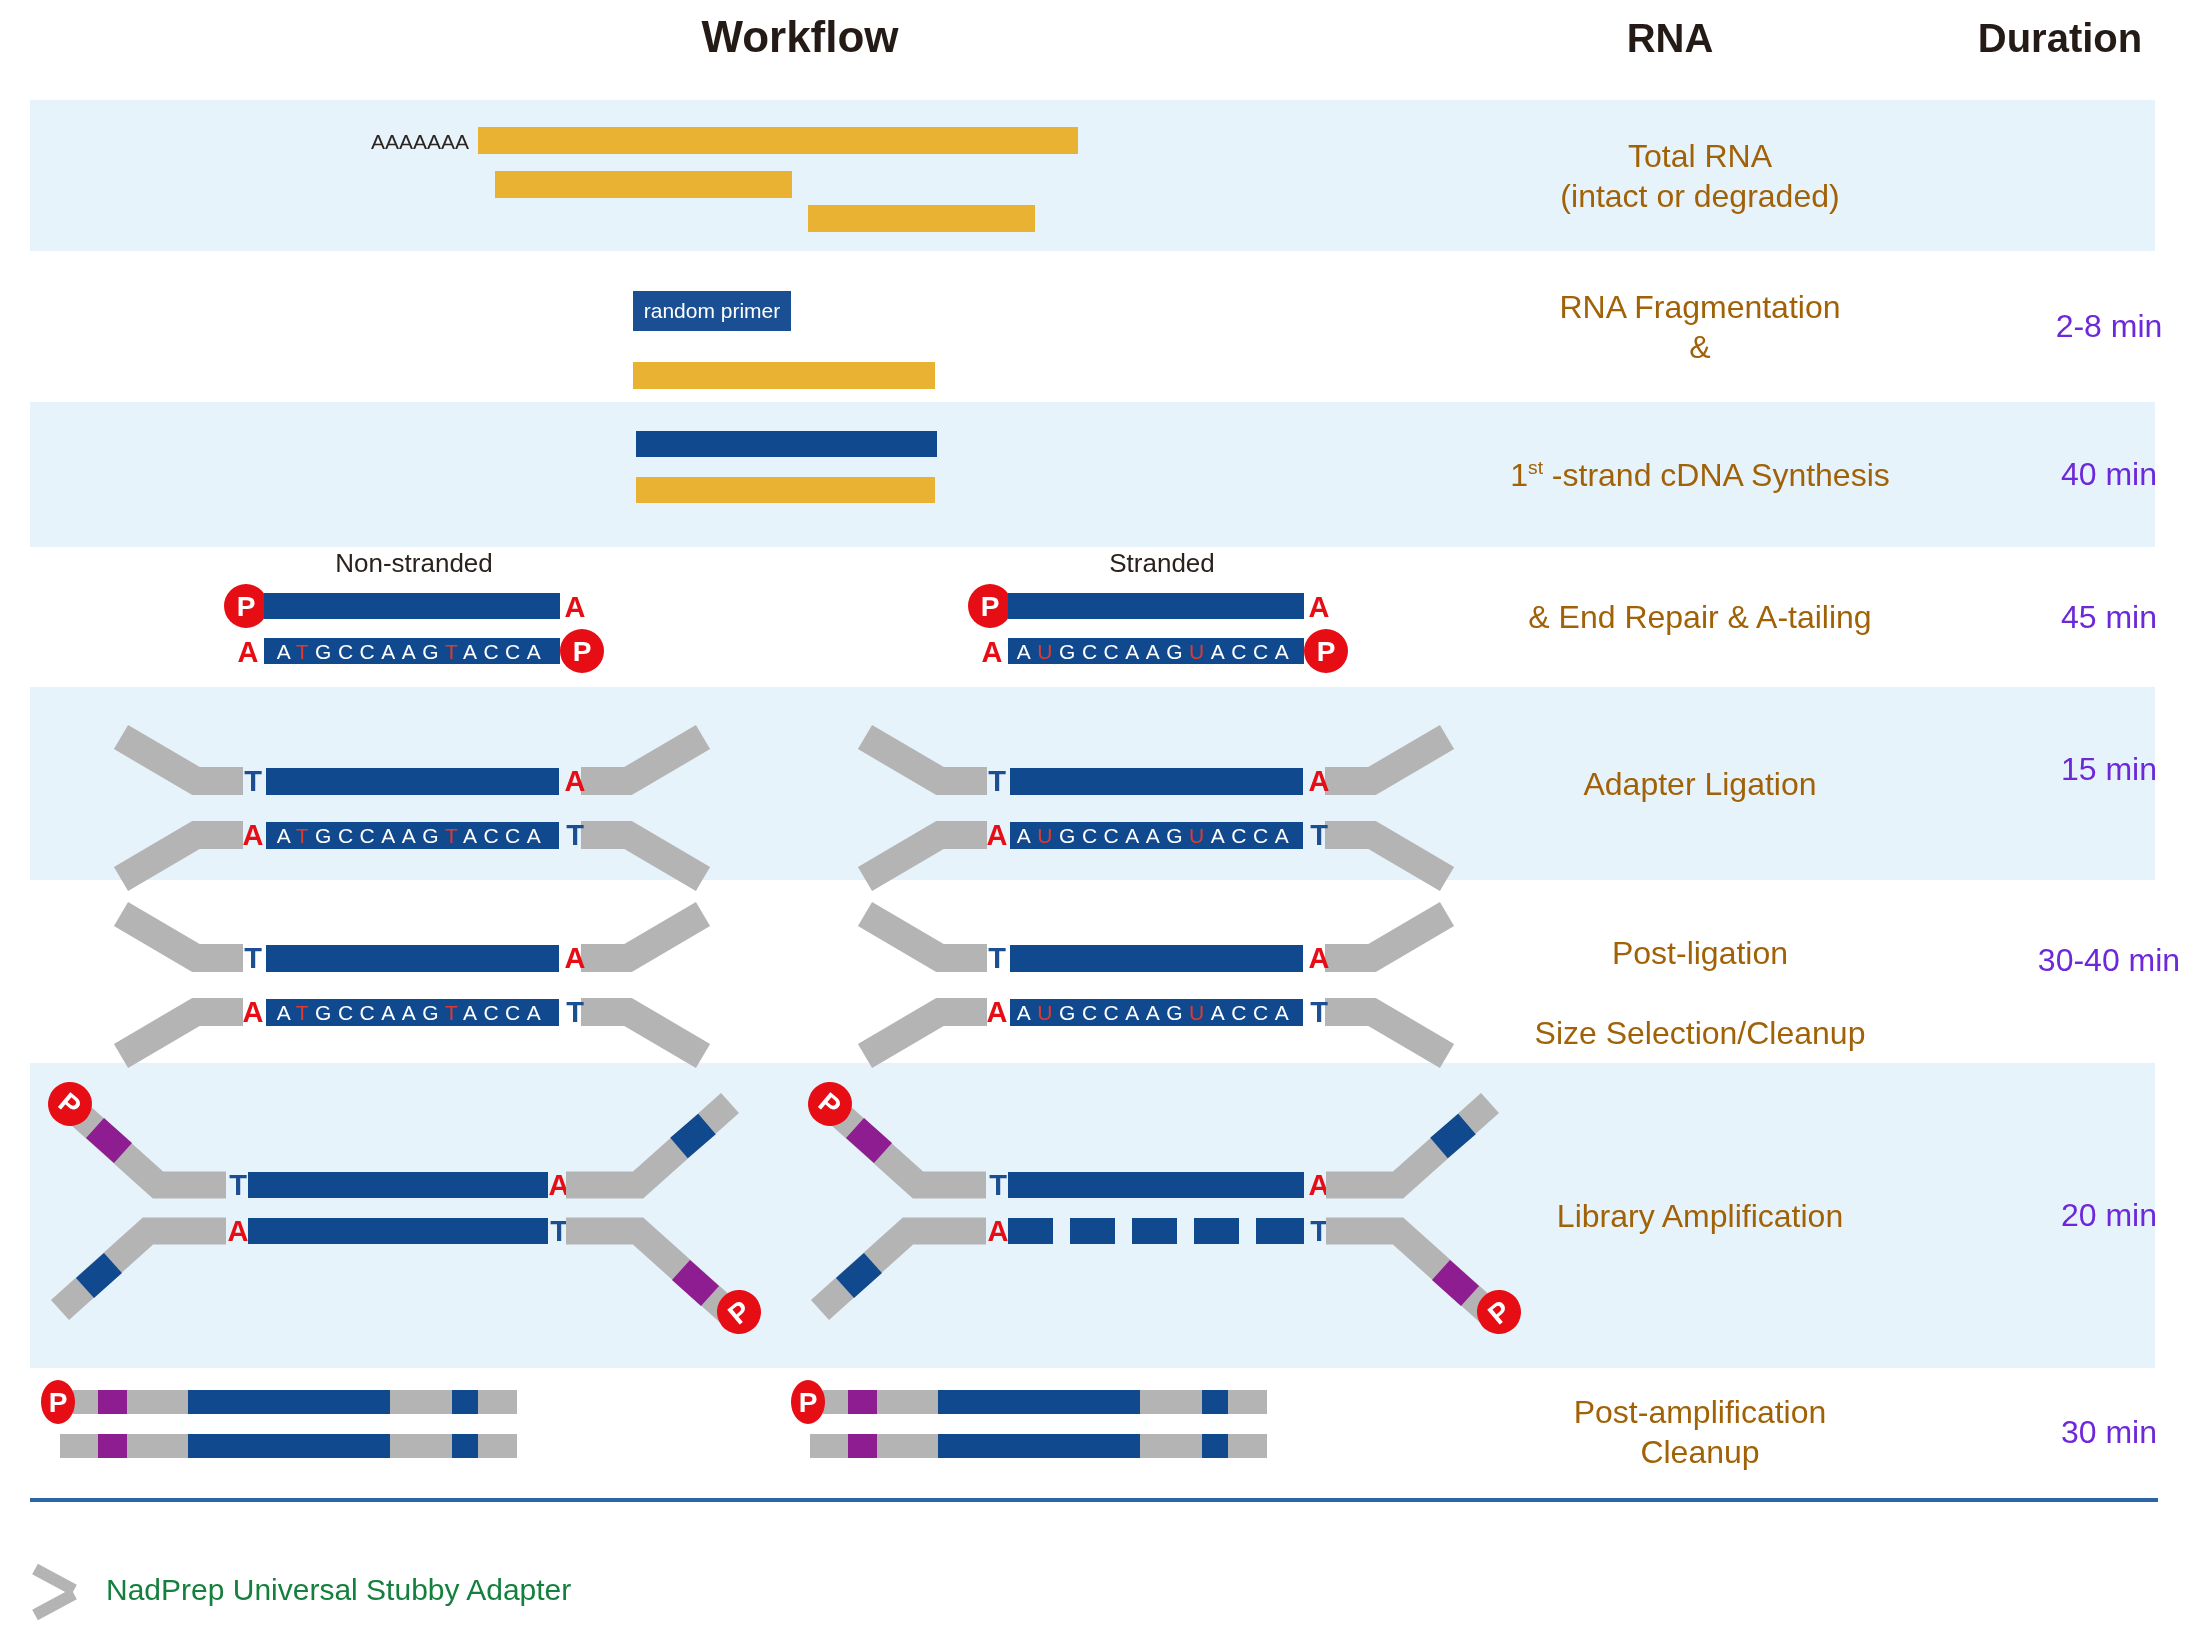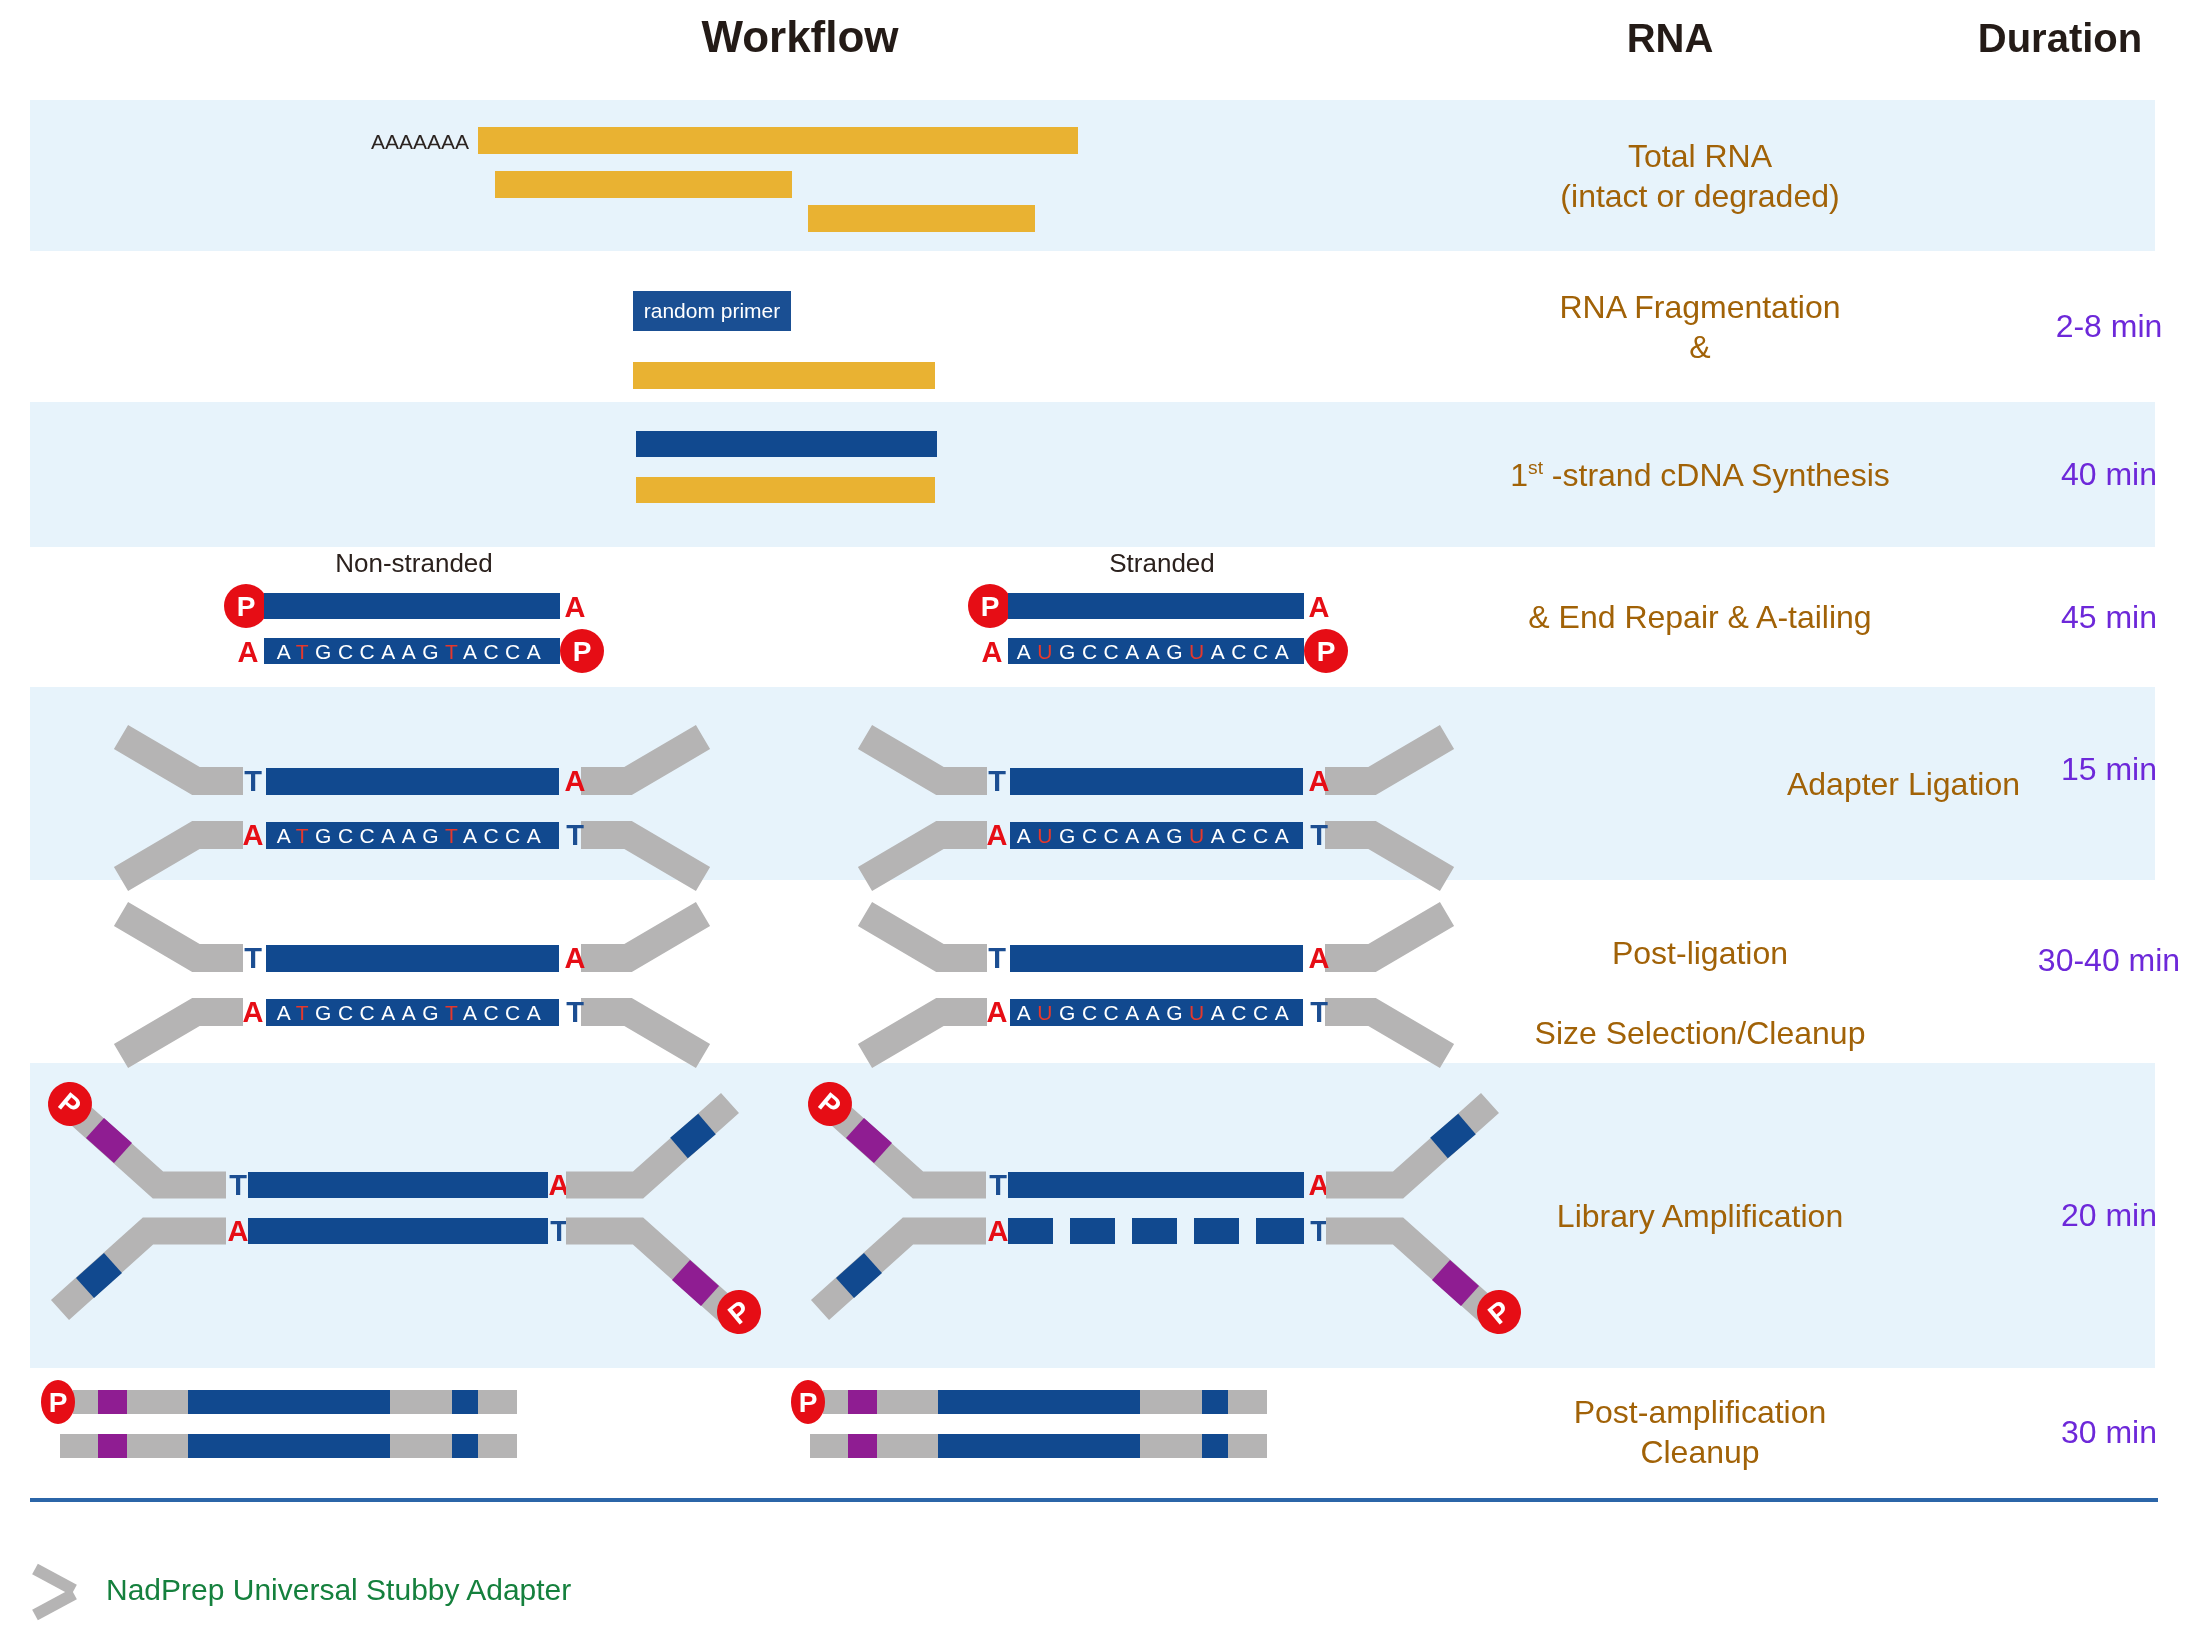--- a/index.html
+++ b/index.html
@@ -52,21 +52,21 @@
       <div class="rowbg" style="top: 402px; height: 145px;"></div>
       <div class="rowlabel" style="top: 402px; height: 145px;">
         <div><span>1</span><sup>st</sup><span> -strand cDNA Synthesis</span></div>
       </div>
       <div class="rowdur" style="top: 402px; height: 145px;">40 min</div>
       <div class="rowlabel" style="top: 547px; height: 140px;">
         <div>&amp; End Repair &amp; A-tailing</div>
       </div>
       <div class="rowdur" style="top: 547px; height: 140px;">45 min</div>
       <div class="rowbg" style="top: 687px; height: 193px;"></div>
-      <div class="rowlabel" style="top: 687px; height: 193px; align-items: flex-end;">
+      <div class="rowlabel" style="top: 687px; height: 193px;">
         <div>Adapter Ligation</div>
       </div>
       <div class="rowdur" style="top: 687px; height: 165px;">15 min</div>
       <div class="rowlabel" style="top: 880px; height: 226px; gap: 40px;">
         <div>Post-ligation</div>
         <div>Size Selection/Cleanup</div>
       </div>
       <div class="rowdur" style="top: 880px; height: 136px; margin-top: 12px;">30-40 min</div>
       <div class="rowbg" style="top: 1063px; height: 305px;"></div>
       <div class="rowlabel" style="top: 1063px; height: 305px;">

